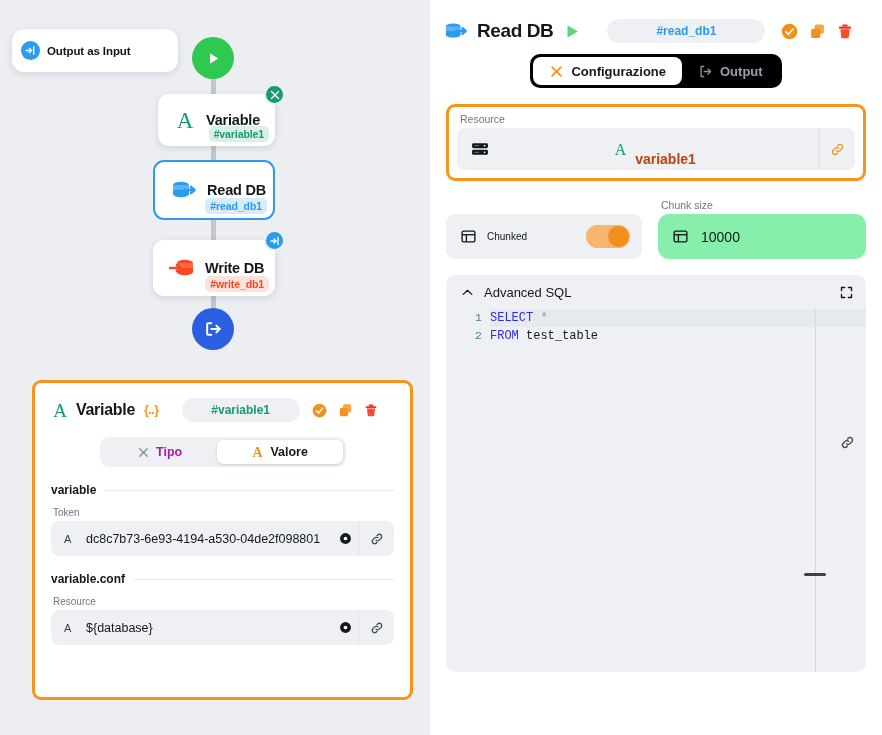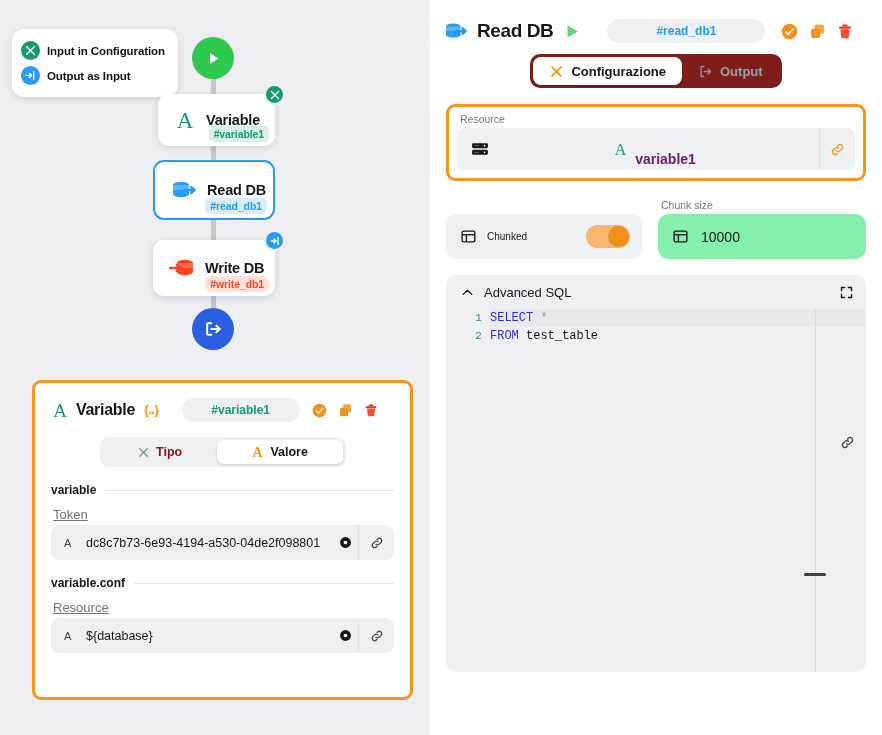--- a/index.html
+++ b/index.html
@@ -97,66 +97,66 @@
   .id-blue { color: #2b9bef; }
   .head-icons { display: flex; align-items: center; gap: 11px; margin-left: 12px; }
 
   .segmented {
     background: #eef0f3; border-radius: 9px; height: 30px;
     display: flex; align-items: center; padding: 3px;
   }
   .seg {
     display: flex; align-items: center; justify-content: center; gap: 6px;
     height: 100%; border-radius: 7px; font-size: 12.5px; font-weight: bold;
-    color: #7f1d1d; flex: 1 1 auto; white-space: nowrap;
+    color: #a21caf; flex: 1 1 auto; white-space: nowrap;
   }
   .seg.active { background: #fff; color: #14181d; box-shadow: 0 1px 3px rgba(20,25,40,.16); }
 
   .section-head { display: flex; align-items: center; gap: 9px; margin-top: 16px; }
   .section-head-text { font-size: 12px; font-weight: bold; color: #14181d; white-space: nowrap; }
   .section-rule { flex: 1 1 auto; height: 1px; background: #e3e6ea; }
 
-  .field-label { font-size: 13px; color: #6f767e; margin: 10px 0 3px 2px; text-decoration: underline; }
+  .field-label { font-size: 10px; color: #6f767e; margin: 10px 0 3px 2px; }
   .field-box {
     height: 35px; background: #eef0f3; border-radius: 8px;
     display: flex; align-items: center; padding: 0 0 0 13px;
   }
   .field-kind { font-size: 11px; color: #3a4047; width: 16px; flex: 0 0 auto; }
   .field-value { font-size: 12.5px; color: #14181d; flex: 1 1 auto; margin-left: 6px; white-space: nowrap; overflow: hidden; }
   .field-clear { width: 26px; flex: 0 0 auto; display: flex; align-items: center; justify-content: center; }
   .field-link {
     width: 36px; flex: 0 0 auto; display: flex; align-items: center; justify-content: center;
     border-left: 1px solid #dfe2e7; height: 100%;
   }
 
   
   #right { position: absolute; left: 430px; top: 0; width: 452px; height: 735px; background: #fff; }
   #rp-head { display: flex; align-items: center; padding: 16px 14px 0 14px; height: 46px; }
   .rp-title { font-size: 19px; font-weight: bold; color: #14181d; margin-left: 9px; letter-spacing: -.4px; }
 
   .tabs-wrap { display: flex; justify-content: center; margin-top: 8px; }
   .tabs {
-    background: #7f1d1d; border-radius: 10px; height: 34px;
+    background: #000000; border-radius: 10px; height: 34px;
     display: flex; align-items: center; padding: 3px;
   }
   .tab {
     display: flex; align-items: center; gap: 7px; height: 100%;
     padding: 0 16px; border-radius: 8px; font-size: 13px; font-weight: bold; color: #9aa0a8;
     white-space: nowrap;
   }
   .tab.active { background: #fff; color: #14181d; box-shadow: 0 1px 3px rgba(20,25,40,.16); }
 
   #resource-hl { margin: 16px 16px 0 16px; padding: 6px 8px 8px 8px; }
   .res-label { font-size: 10.5px; color: #6f767e; margin: 0 0 3px 3px; }
   .res-box {
     height: 42px; background: #eef0f3; border-radius: 8px;
     display: flex; align-items: center; padding-left: 13px;
   }
   .res-value-wrap { flex: 1 1 auto; display: flex; align-items: center; justify-content: center; gap: 7px; }
-  .res-value { font-size: 14px; font-weight: bold; color: #701a75; margin-top: 20px; }
+  .res-value { font-size: 14px; font-weight: bold; color: #c2410c; margin-top: 20px; }
 
   .row2 { display: flex; gap: 16px; margin: 18px 16px 0 16px; align-items: flex-end; }
   .chunk-toggle {
     flex: 0 0 196px; height: 45px; background: #eef0f3; border-radius: 9px;
     display: flex; align-items: center; padding: 0 12px 0 14px; gap: 10px;
   }
   .chunk-text { font-size: 10px; color: #14181d; flex: 1 1 auto; }
   .switch { width: 44px; height: 23px; border-radius: 12px; background: #f7b570; position: relative; flex: 0 0 auto; }
   .switch-knob { position: absolute; right: 1px; top: 1px; width: 21px; height: 21px; border-radius: 50%; background: #ef8f1c; }
   .chunk-size-col { flex: 1 1 auto; }
@@ -200,30 +200,20 @@
 
     <div class="endpoint ep-green">
       <span>
         <svg width="17" height="17" viewBox="0 0 17 17">
             <path d="M5 3.3 L13.2 8.5 L5 13.7 Z" fill="#fff"></path>
           </svg>
       </span>
     </div>
 
     <div class="legend">
-      <div class="legend-row">
-        <span class="badge-circ badge-teal">
-          <svg width="13" height="13" viewBox="0 0 24 24" fill="none" stroke="#fff" stroke-width="2.6" stroke-linecap="round">
-            <path d="M5 5 L19 19"></path>
-              <path d="M19 5 L5 19"></path>
-            <circle cx="12" cy="12" r="2.2" fill="#fff" stroke="none"></circle>
-          </svg>
-        </span>
-        <span class="legend-label">Input in Configuration</span>
-      </div>
       <div class="legend-row">
         <span class="badge-circ badge-blue">
           <svg width="13" height="13" viewBox="0 0 24 24" fill="none" stroke="#fff" stroke-width="2.4" stroke-linecap="round" stroke-linejoin="round">
             <path d="M4 12 H14"></path>
               <path d="M10 8 L14 12 L10 16"></path>
               <path d="M18 5 V19"></path>
           </svg>
         </span>
         <span class="legend-label">Output as Input</span>
       </div>

